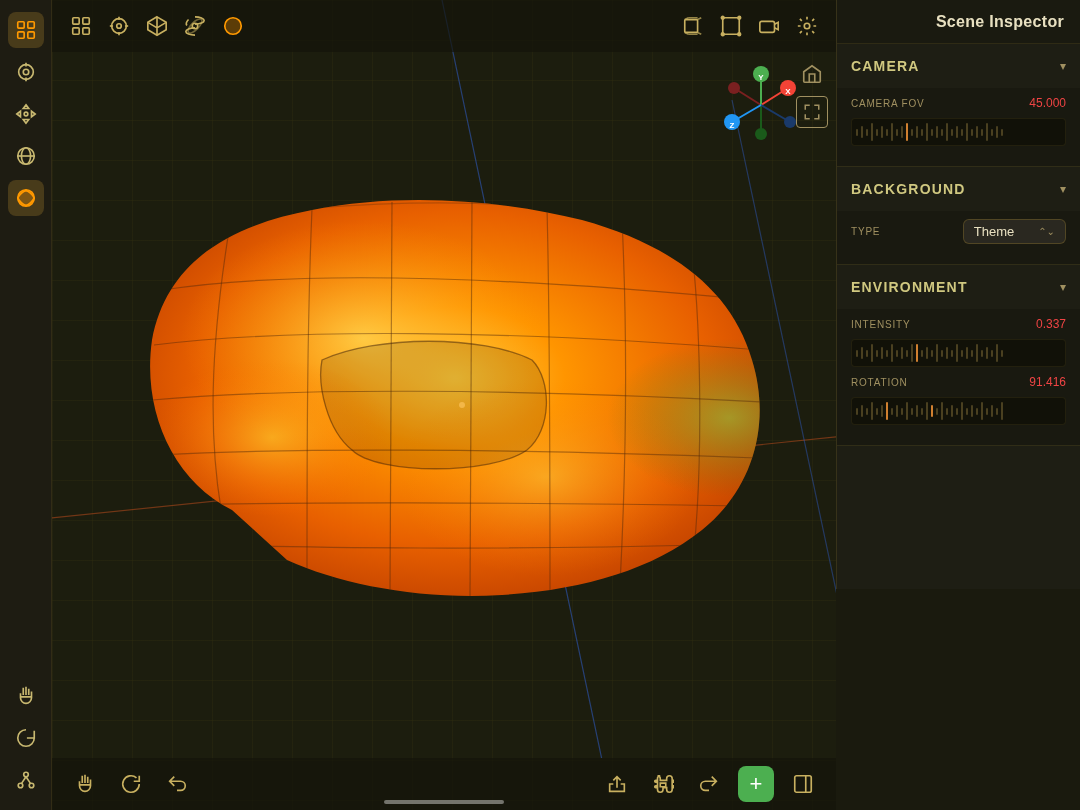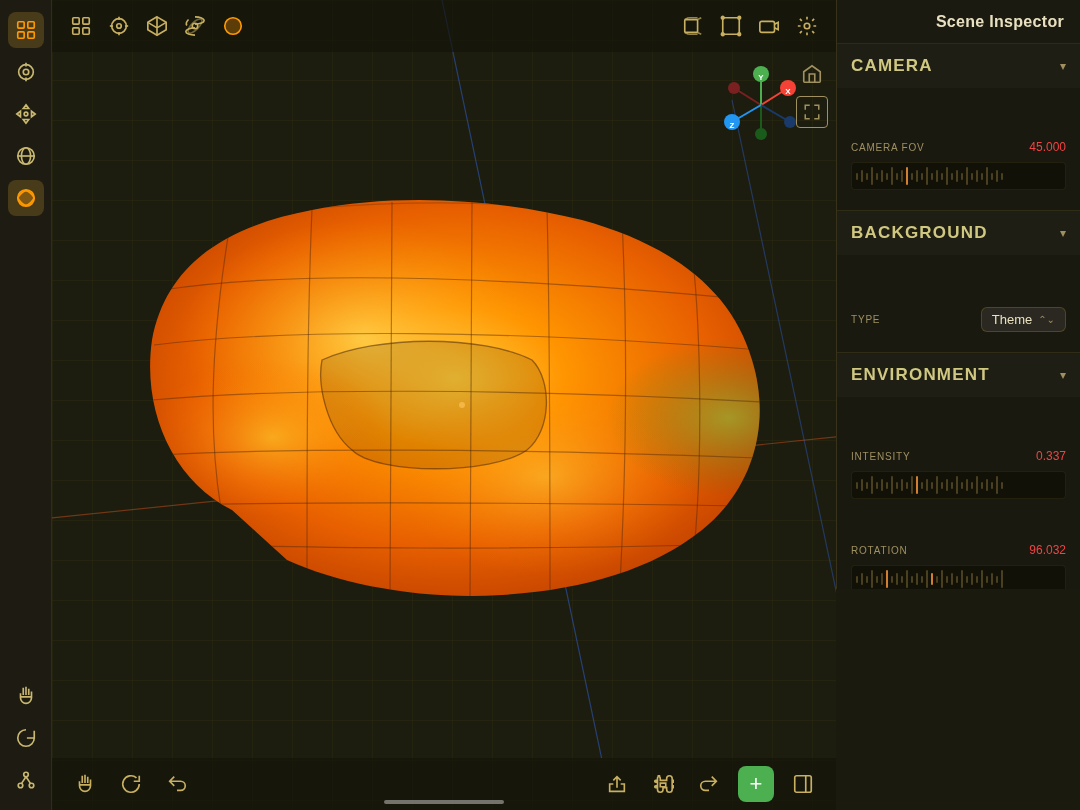--- a/index.html
+++ b/index.html
@@ -234,21 +234,21 @@
     .section-header {
       height: 44px;
       display: flex;
       align-items: center;
       justify-content: space-between;
       padding: 0 14px;
       cursor: pointer;
       background: #1e1e14;
     }
     .section-title {
-      font-size: 17px;
+      font-size: 14px;
       font-weight: 600;
       letter-spacing: 1.2px;
       color: #d0c880;
       text-transform: uppercase;
     }
     .chevron {
       color: #a09060;
       font-size: 12px;
     }
 
@@ -257,21 +257,20 @@
       padding: 8px 14px 12px;
       background: #191910;
     }
 
     
     .prop-row {
       display: flex;
       align-items: center;
       justify-content: space-between;
       margin-bottom: 8px;
-      margin-top: 44px;
     }
     .prop-label {
       font-size: 10px;
       letter-spacing: 0.8px;
       color: #a09060;
       text-transform: uppercase;
       font-weight: 500;
     }
     .prop-value {
       font-size: 12px;
@@ -309,21 +308,21 @@
     .tick.accent { background: #d08030; }
 
     
     .type-dropdown {
       background: #2a2820;
       border: 1px solid rgba(120,100,40,0.5);
       border-radius: 6px;
       padding: 4px 10px;
       display: flex;
       align-items: center;
-      gap: 6px;
+      gap: 24px;
       cursor: pointer;
     }
     .type-dropdown-text {
       font-size: 13px;
       color: #e8e0c0;
     }
     .type-dropdown-arrow {
       font-size: 10px;
       color: #a09060;
     }
@@ -743,21 +742,21 @@
               <div class="tick short"></div>
               <div class="tick medium"></div>
             <div class="tick short"></div>
               <div class="tick tall"></div>
               <div class="tick short"></div>
           </div>
         </div>
 
         <div class="prop-row">
           <span class="prop-label">ROTATION</span>
-          <span class="prop-value">96.032</span>
+          <span class="prop-value">91.416</span>
         </div>
         <div class="slider-track">
           <div class="slider-ticks">
             <div class="tick short"></div>
               <div class="tick medium"></div>
               <div class="tick short"></div>
             <div class="tick tall"></div>
               <div class="tick short"></div>
               <div class="tick medium"></div>
             <div class="tick accent tall"></div>

